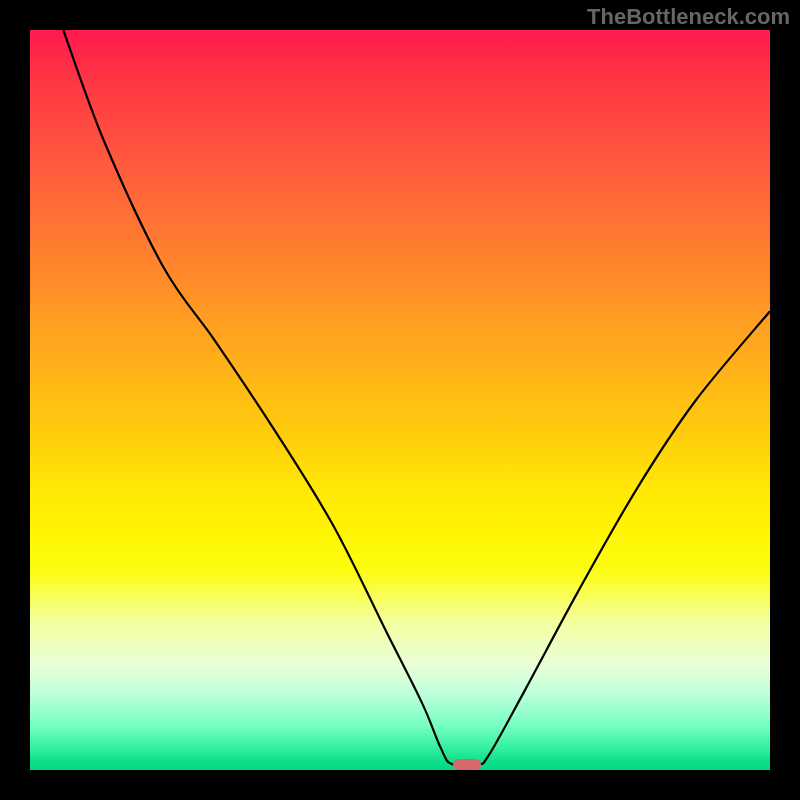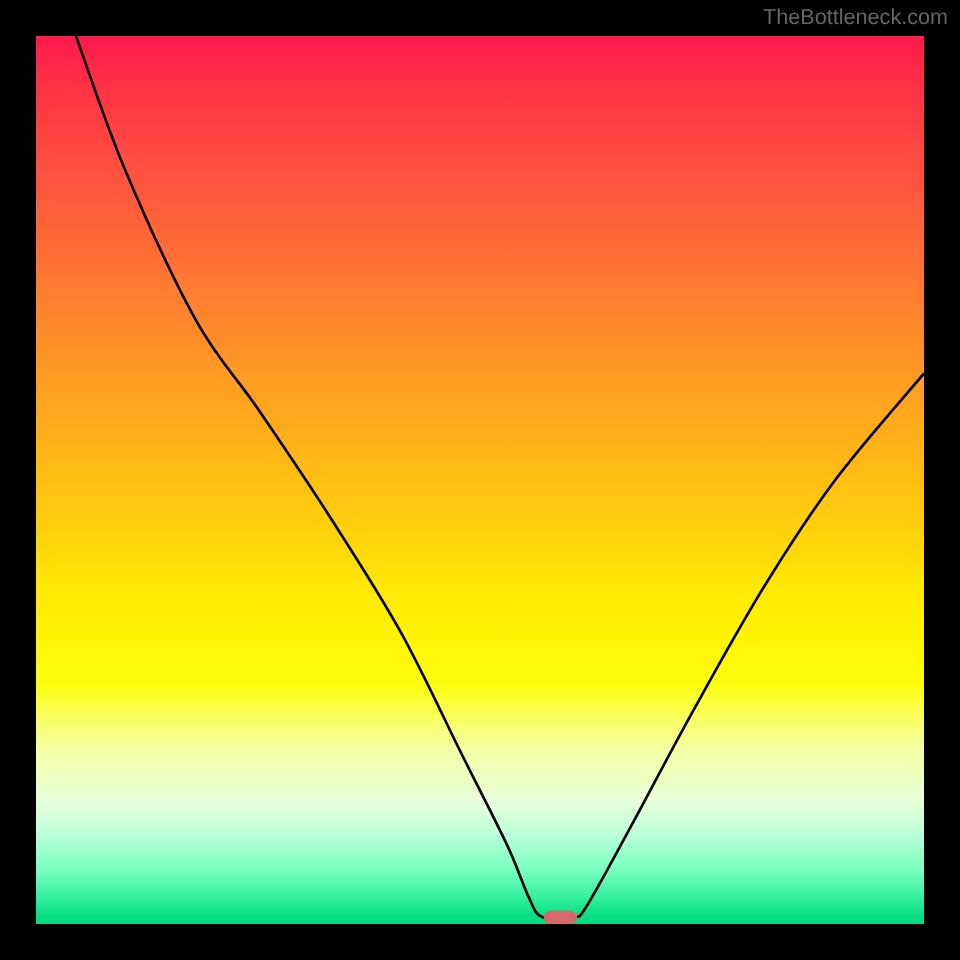--- a/index.html
+++ b/index.html
@@ -8,22 +8,22 @@
     height: 800px;
     background: #000;
     position: relative;
     font-family: Arial, sans-serif;
   }
   .watermark {
     position: absolute;
     top: 4px;
     right: 10px;
     color: #666;
-    font-size: 18px;
-    font-weight: 400;
+    font-size: 22px;
+    font-weight: 700;
     z-index: 10;
   }
   .frame-top, .frame-bottom {
     position: absolute;
     left: 0;
     width: 800px;
     background: #000;
   }
   .frame-top { top: 0; height: 30px; }
   .frame-bottom { bottom: 0; height: 30px; }

